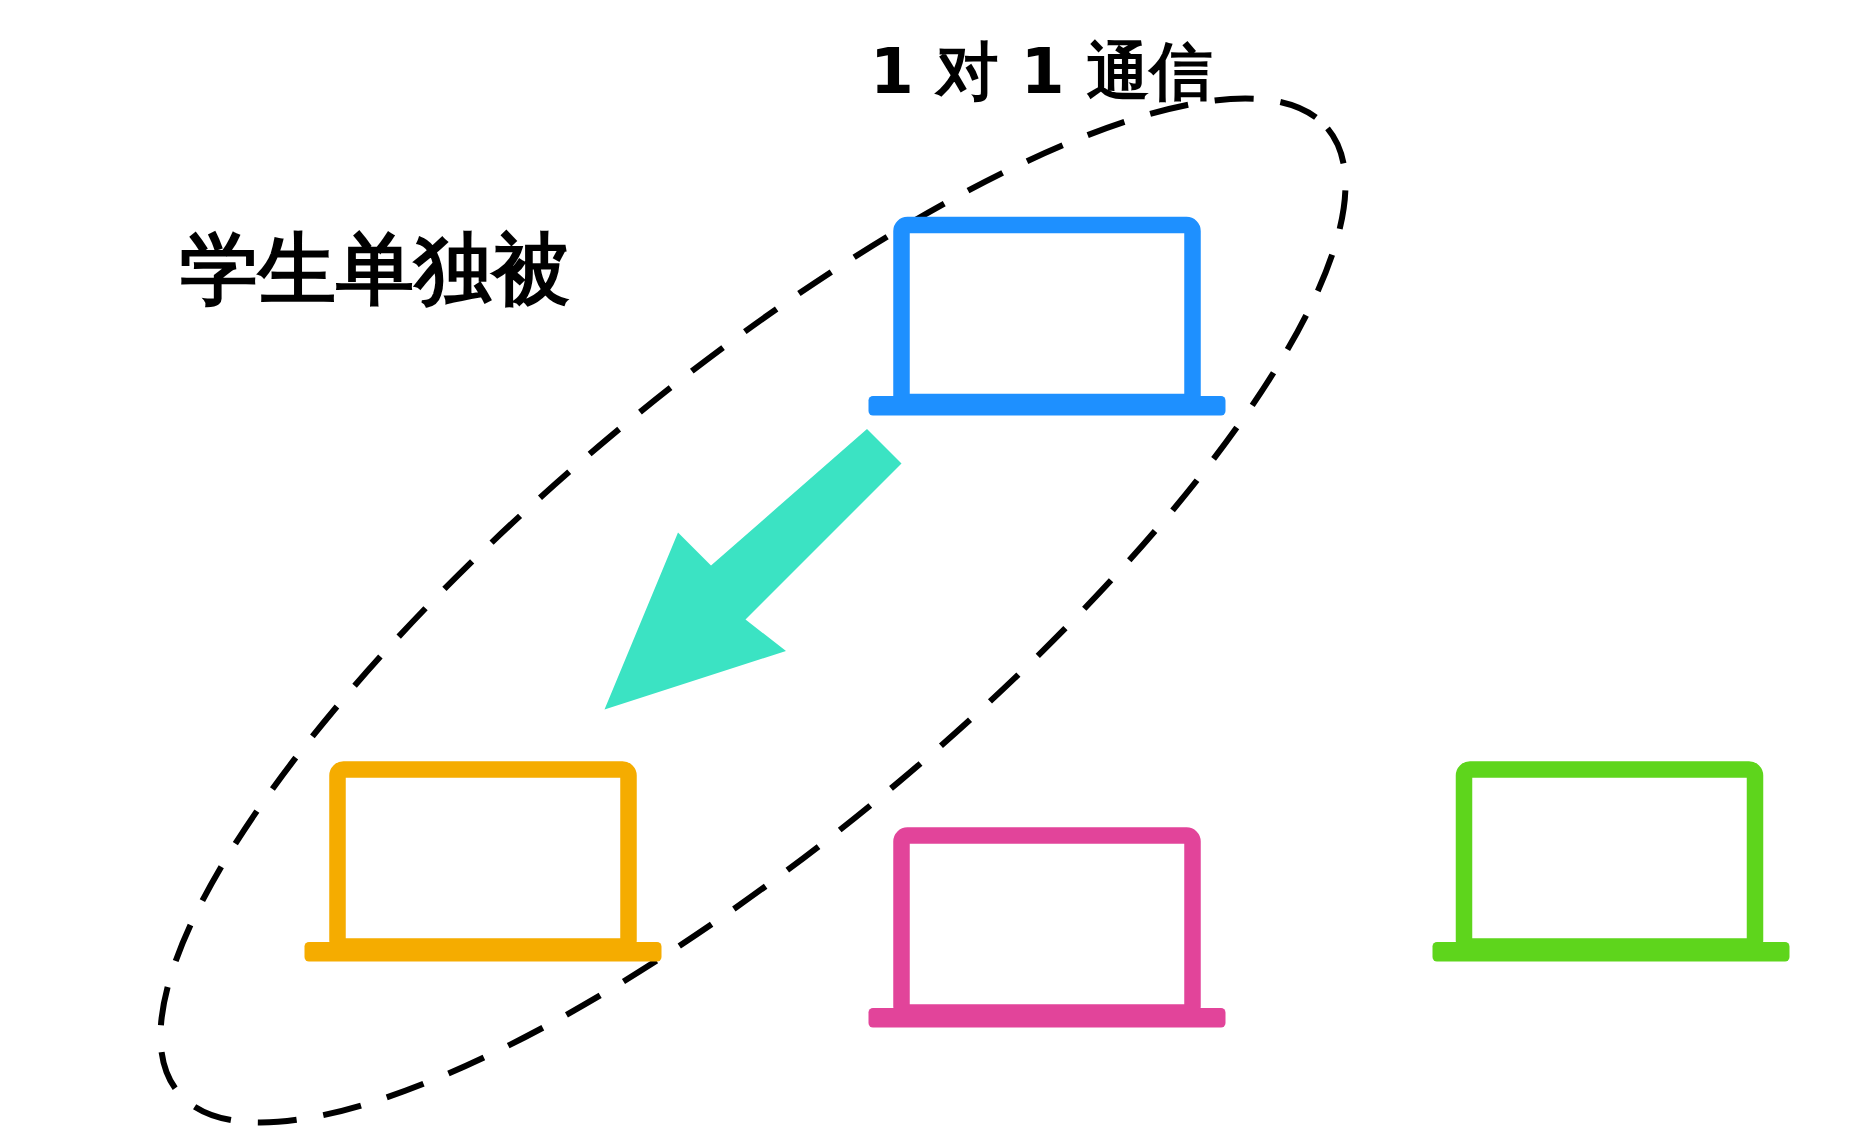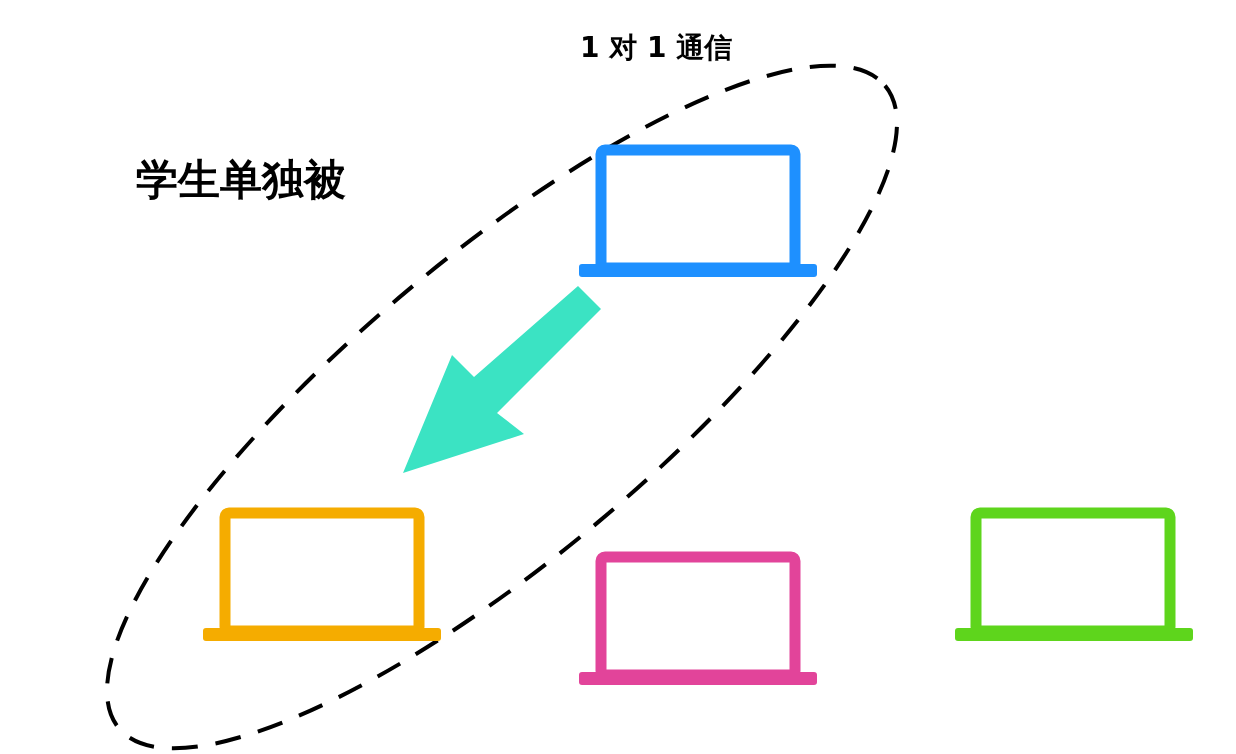--- a/index.html
+++ b/index.html
@@ -4,22 +4,22 @@
 <style>
   html, body { margin: 0; padding: 0; background: #ffffff; }
   body { width: 1236px; height: 754px; position: relative; overflow: hidden; }
   .label {
     position: absolute;
     font-family: "DejaVu Sans", "Liberation Sans", sans-serif;
     font-weight: bold;
     color: #000000;
     white-space: nowrap;
   }
-  .title-label { left: 580px; top: 22px; font-size: 28px; line-height: 52px; }
-  .side-label { left: 136px; top: 150px; font-size: 42px; line-height: 60px; }
+  .title-label { left: 580px; top: 22px; font-size: 42px; line-height: 52px; }
+  .side-label { left: 120px; top: 150px; font-size: 52px; line-height: 60px; }
   svg.canvas { position: absolute; left: 0; top: 0; }
 </style>
 </head>
 <body>
 
 <svg class="canvas" width="1236" height="754" viewBox="0 0 1236 754">
 
   <ellipse cx="502" cy="407" rx="500" ry="150" transform="rotate(-40 502 407)" fill="none" stroke="#000" stroke-width="4" stroke-dasharray="26 18"></ellipse>
 
   <g>

